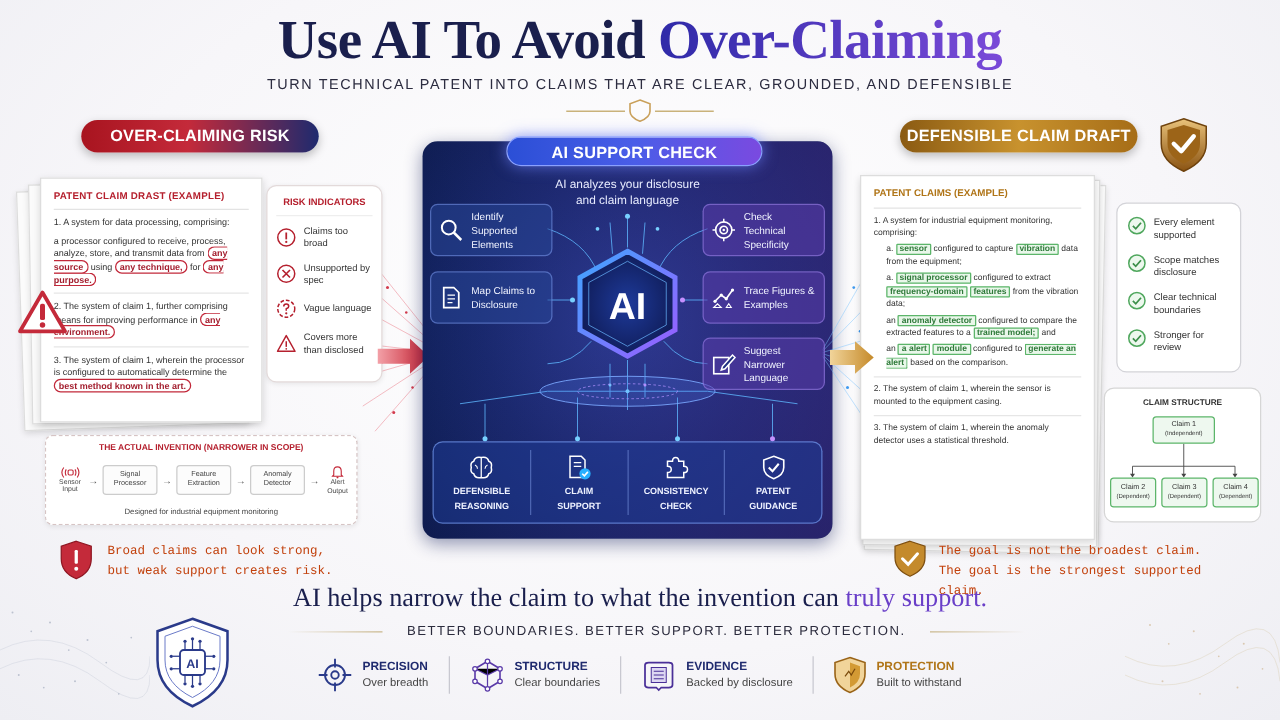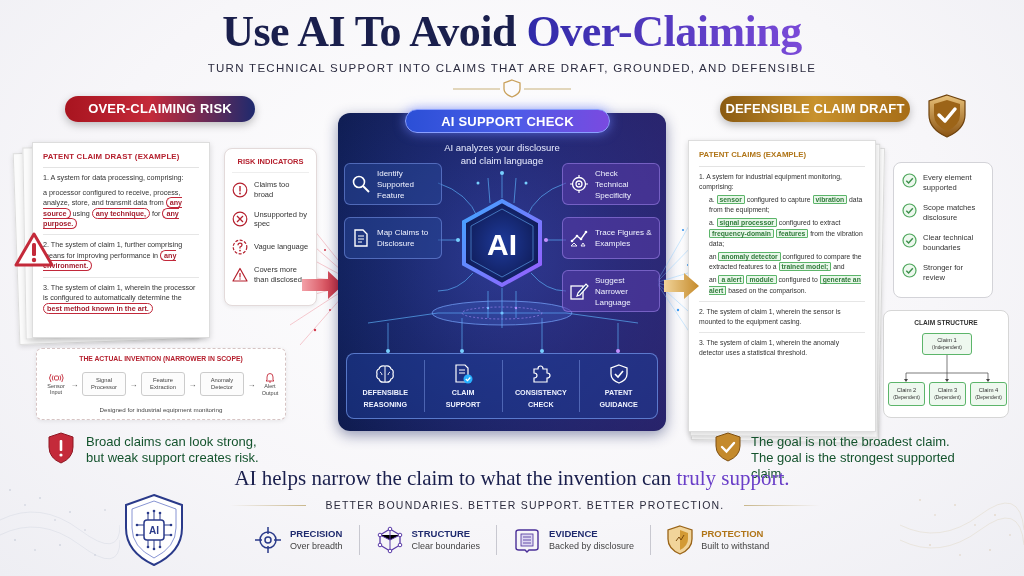--- a/index.html
+++ b/index.html
@@ -48,21 +48,21 @@
     background: #fff; border: 1px solid #ddd; box-shadow: 0 2px 6px rgba(0,0,0,0.15);
     padding: 8px 10px; font-size: 7.2px; line-height: 1.45; color: #333;
   }
   .paper-title { color: #b5202e; font-weight: 700; font-size: 7.8px; letter-spacing: 0.2px; border-bottom: 1px solid #e3e3e3; padding-bottom: 5px; margin-bottom: 5px; }
   .claim-line { border-bottom: 1px solid #e6e6e6; padding-bottom: 5px; margin-bottom: 5px; }
   .claim-line:last-child { border-bottom: none; }
   .circled { border: 1px solid #c2283a; border-radius: 8px; padding: 0 3px; color: #a31e2e; font-weight: 700; }
   .warning-tri { left: 14px; top: 232px; width: 40px; height: 36px; }
 
   .risk-box {
-    left: 224px; top: 148px; width: 93px; height: 158px;
+    left: 213px; top: 148px; width: 93px; height: 158px;
     background: #fff; border: 1px solid #e3dada; border-radius: 8px;
     padding: 8px 7px; box-shadow: 0 1px 4px rgba(0,0,0,0.08);
   }
   .risk-title { text-align: center; color: #b5202e; font-weight: 700; font-size: 7.5px; border-bottom: 1px solid #eee; padding-bottom: 6px; margin-bottom: 7px; }
   .risk-item { display: flex; align-items: center; gap: 6px; margin-bottom: 10px; font-size: 7.5px; color: #333; line-height: 1.3; }
   .risk-icon { width: 16px; height: 16px; flex: 0 0 16px; }
 
   .red-arrow { left: 302px; top: 270px; width: 42px; height: 30px; }
 
   .invention-box {
@@ -71,21 +71,21 @@
     box-shadow: 0 1px 4px rgba(0,0,0,0.08);
   }
   .inv-title { position: absolute; top: 6px; left: 0; width: 100%; text-align: center; color: #b5202e; font-weight: 700; font-size: 6.8px; }
   .inv-flow { position: absolute; top: 20px; left: 8px; width: 236px; height: 30px; display: flex; align-items: center; justify-content: space-between; }
   .inv-node { border: 1px solid #ccc; border-radius: 3px; width: 44px; height: 24px; font-size: 5.8px; text-align: center; display: flex; align-items: center; justify-content: center; color: #444; line-height: 1.2; background: #fcfcfc; }
   .inv-end { display: flex; flex-direction: column; align-items: center; font-size: 5.5px; color: #444; width: 22px; text-align: center; line-height: 1.15; }
   .inv-arrow { font-size: 8px; color: #555; }
   .inv-caption { position: absolute; bottom: 6px; left: 0; width: 100%; text-align: center; font-size: 6.2px; color: #444; }
 
   .left-note { left: 48px; top: 432px; width: 260px; height: 36px; }
-  .note-text { position: absolute; left: 38px; top: 2px; font-family: Liberation Sans, sans-serif; font-size: 13px; line-height: 16px; color: #14532d; }
+  .note-text { position: absolute; left: 38px; top: 2px; font-family: Liberation Mono, monospace; font-size: 10px; line-height: 16px; color: #c2410c; }
 
   
   .center-panel {
     left: 338px; top: 113px; width: 328px; height: 318px; border-radius: 12px;
     background: radial-gradient(ellipse at 50% 45%, #243b8e 0%, #16286b 50%, #0e1b4e 100%);
     box-shadow: 0 4px 14px rgba(20,30,90,0.45);
     overflow: hidden;
   }
   .center-panel::after {
     content: ""; position: absolute; inset: 0; border-radius: 12px;
@@ -162,21 +162,21 @@
 
   .particles-l { left: 0; top: 470px; width: 120px; height: 106px; }
   .particles-r { left: 900px; top: 470px; width: 124px; height: 106px; }
   .burst-l { left: 290px; top: 180px; width: 60px; height: 170px; }
   .burst-r { left: 658px; top: 180px; width: 40px; height: 170px; }
 </style>
 </head>
 <body>
 
 <div class="abs title"><span>Use AI To Avoid </span><span class="accent">Over-Claiming</span></div>
-<div class="abs subtitle">TURN TECHNICAL SUPPORT INTO CLAIMS THAT ARE DRAFT, GROUNDED, AND DEFENSIBLE</div>
+<div class="abs subtitle">TURN TECHNICAL PATENT INTO CLAIMS THAT ARE CLEAR, GROUNDED, AND DEFENSIBLE</div>
 <svg class="abs divider-shield" viewBox="0 0 258 20">
   <line x1="70" y1="11" x2="117" y2="11" stroke="#c9b27a" stroke-width="1.2"></line>
   <line x1="141" y1="11" x2="188" y2="11" stroke="#c9b27a" stroke-width="1.2"></line>
   <path d="M129 2 L137 5 L137 11 Q137 16 129 19 Q121 16 121 11 L121 5 Z" fill="none" stroke="#c9a05a" stroke-width="1.3"></path>
 </svg>
 
 <div class="abs pill pill-red">OVER-CLAIMING RISK</div>
 
 <svg class="abs burst-l" viewBox="0 0 60 170">
   <g stroke="#e86a78" stroke-width="0.5" opacity="0.7">
@@ -345,21 +345,21 @@
   <div class="center-lead">
       <div>AI analyzes your disclosure</div>
       <div>and claim language</div>
     </div>
 
   <div class="feat" style="left:6px; top:50px;">
     <svg width="20" height="20" viewBox="0 0 20 20">
         <circle cx="8" cy="8" r="5.5" fill="none" stroke="#fff" stroke-width="1.6"></circle>
         <line x1="12" y1="12" x2="18" y2="18" stroke="#fff" stroke-width="2"></line>
       </svg>
-    <span>Identify Supported Feature</span>
+    <span>Identify Supported Elements</span>
   </div>
   <div class="feat" style="left:6px; top:104px;">
     <svg width="20" height="20" viewBox="0 0 20 20">
         <path d="M4 2 L12 2 L16 6 L16 18 L4 18 Z" fill="none" stroke="#fff" stroke-width="1.4"></path>
         <line x1="7" y1="8" x2="13" y2="8" stroke="#fff"></line>
         <line x1="7" y1="11" x2="13" y2="11" stroke="#fff"></line>
         <line x1="7" y1="14" x2="11" y2="14" stroke="#fff"></line>
       </svg>
     <span>Map Claims to Disclosure</span>
   </div>

